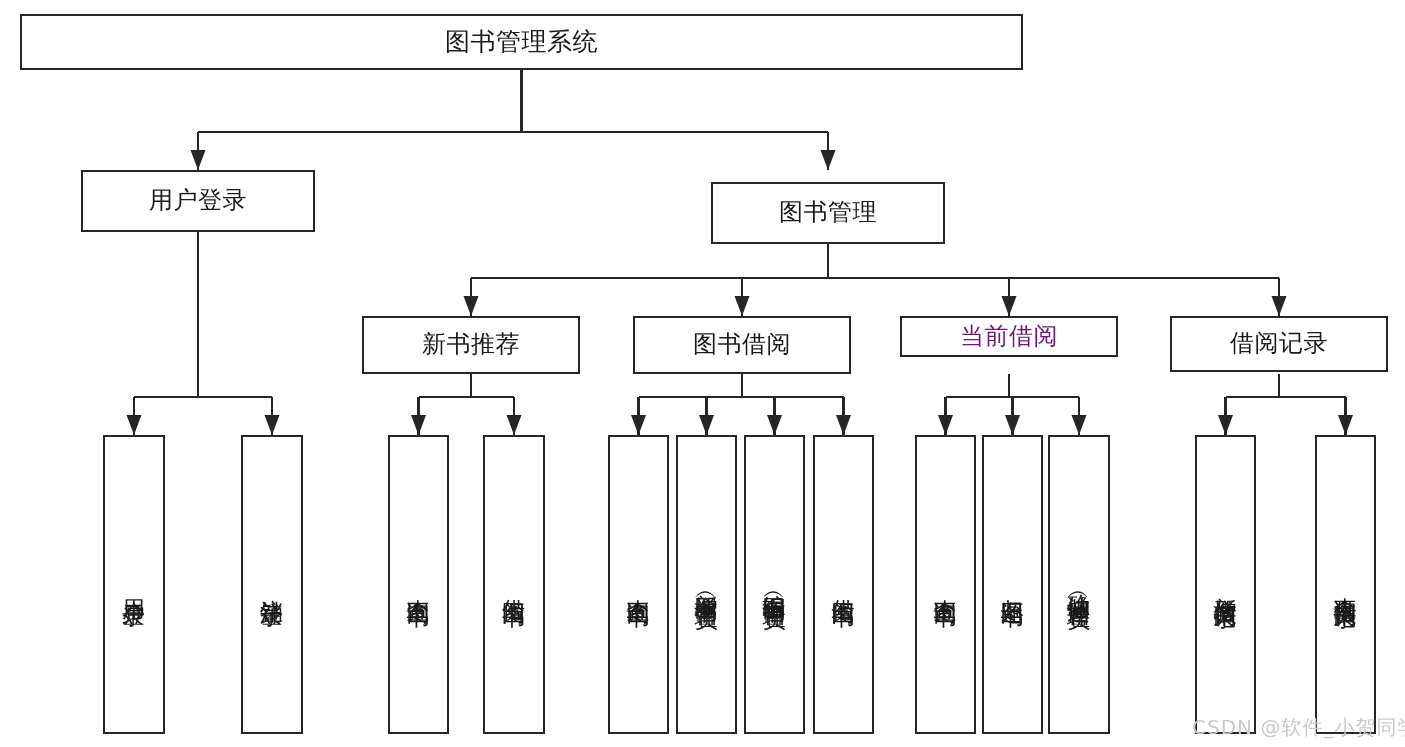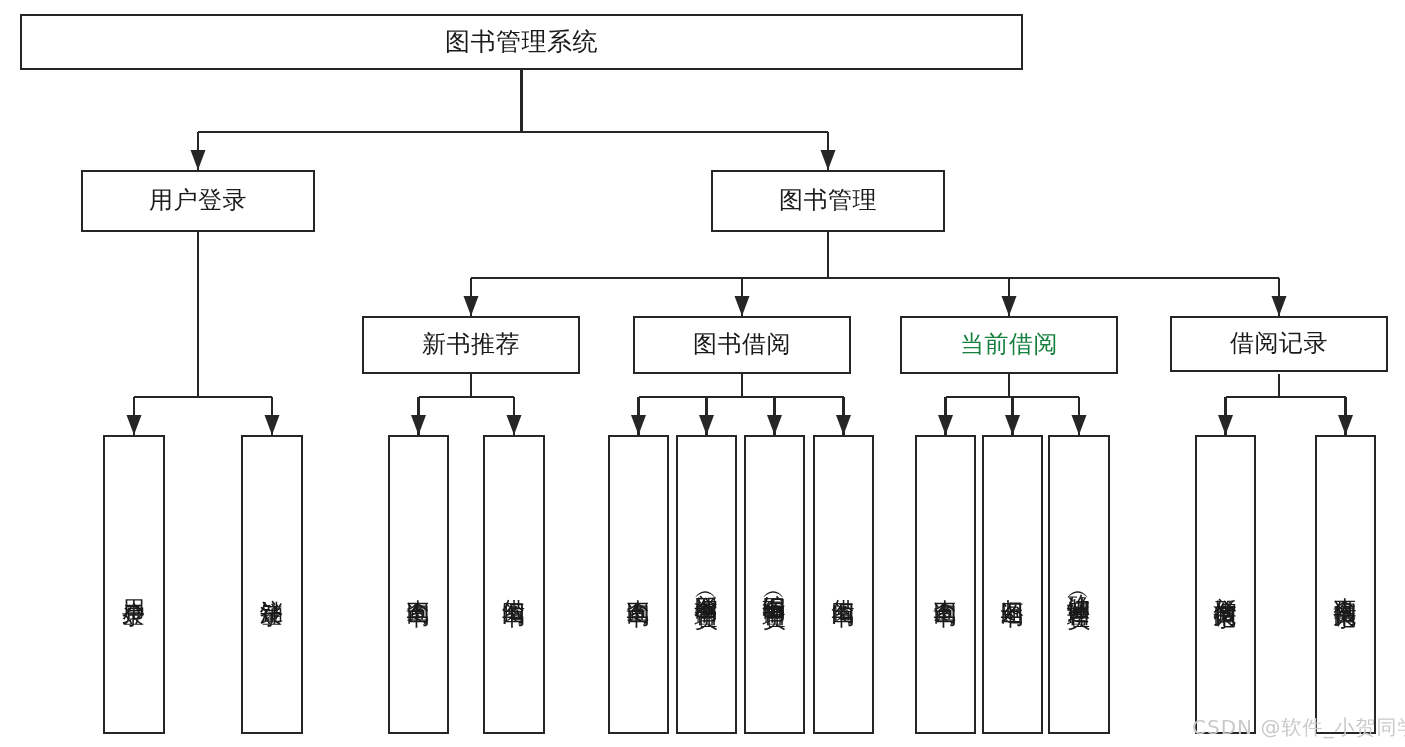--- a/index.html
+++ b/index.html
@@ -122,30 +122,30 @@
       <line x1="1345.5" y1="397" x2="1345.5" y2="435" stroke="#262626" stroke-width="2.6" shape-rendering="crispEdges"></line>
       <path d="M1338,415 L1353,415 L1345.5,435 Z" fill="#262626"></path>
     </svg>
   <div id="node-layer">
       <div class="node lvl-root horizontal" style="left: 20px; top: 14px; width: 1003px; height: 56px; border-color: rgb(38, 38, 38); background: rgb(255, 255, 255); color: rgb(26, 26, 26);">
         <span class="node-label">图书管理系统</span>
       </div>
       <div class="node lvl-1 horizontal" style="left: 81px; top: 170px; width: 234px; height: 62px; border-color: rgb(38, 38, 38); background: rgb(255, 255, 255); color: rgb(26, 26, 26);">
         <span class="node-label">用户登录</span>
       </div>
-      <div class="node lvl-1 horizontal" style="left: 711px; top: 170px; width: 234px; height: 62px; border-color: rgb(38, 38, 38); background: rgb(255, 255, 255); color: rgb(26, 26, 26);">
+      <div class="node lvl-1 horizontal" style="left: 711px; top: 182px; width: 234px; height: 62px; border-color: rgb(38, 38, 38); background: rgb(255, 255, 255); color: rgb(26, 26, 26);">
         <span class="node-label">图书管理</span>
       </div>
       <div class="node lvl-2 horizontal" style="left: 362px; top: 316px; width: 218px; height: 58px; border-color: rgb(38, 38, 38); background: rgb(255, 255, 255); color: rgb(26, 26, 26);">
         <span class="node-label">新书推荐</span>
       </div>
       <div class="node lvl-2 horizontal" style="left: 633px; top: 316px; width: 218px; height: 58px; border-color: rgb(38, 38, 38); background: rgb(255, 255, 255); color: rgb(26, 26, 26); justify-content: center;">
         <span class="node-label">图书借阅</span>
       </div>
-      <div class="node lvl-2 horizontal" style="left: 900px; top: 316px; width: 218px; height: 58px; border-color: rgb(38, 38, 38); background: rgb(255, 255, 255); color: #15803d;">
+      <div class="node lvl-2 horizontal" style="left: 900px; top: 316px; width: 218px; height: 41px; border-color: rgb(38, 38, 38); background: rgb(255, 255, 255); color: #701a75;">
         <span class="node-label">当前借阅</span>
       </div>
       <div class="node lvl-2 horizontal" style="left: 1170px; top: 316px; width: 218px; height: 56px; border-color: rgb(38, 38, 38); background: rgb(255, 255, 255); color: rgb(26, 26, 26);">
         <span class="node-label">借阅记录</span>
       </div>
       <div class="node lvl-3 vertical" style="left: 103px; top: 435px; width: 62px; height: 299px; border-color: rgb(38, 38, 38); background: rgb(255, 255, 255); color: rgb(26, 26, 26);">
         <span class="node-label">用户登录</span>
       </div>
       <div class="node lvl-3 vertical" style="left: 241px; top: 435px; width: 62px; height: 299px; border-color: rgb(38, 38, 38); background: rgb(255, 255, 255); color: rgb(26, 26, 26);">
         <span class="node-label">注销登录</span>

